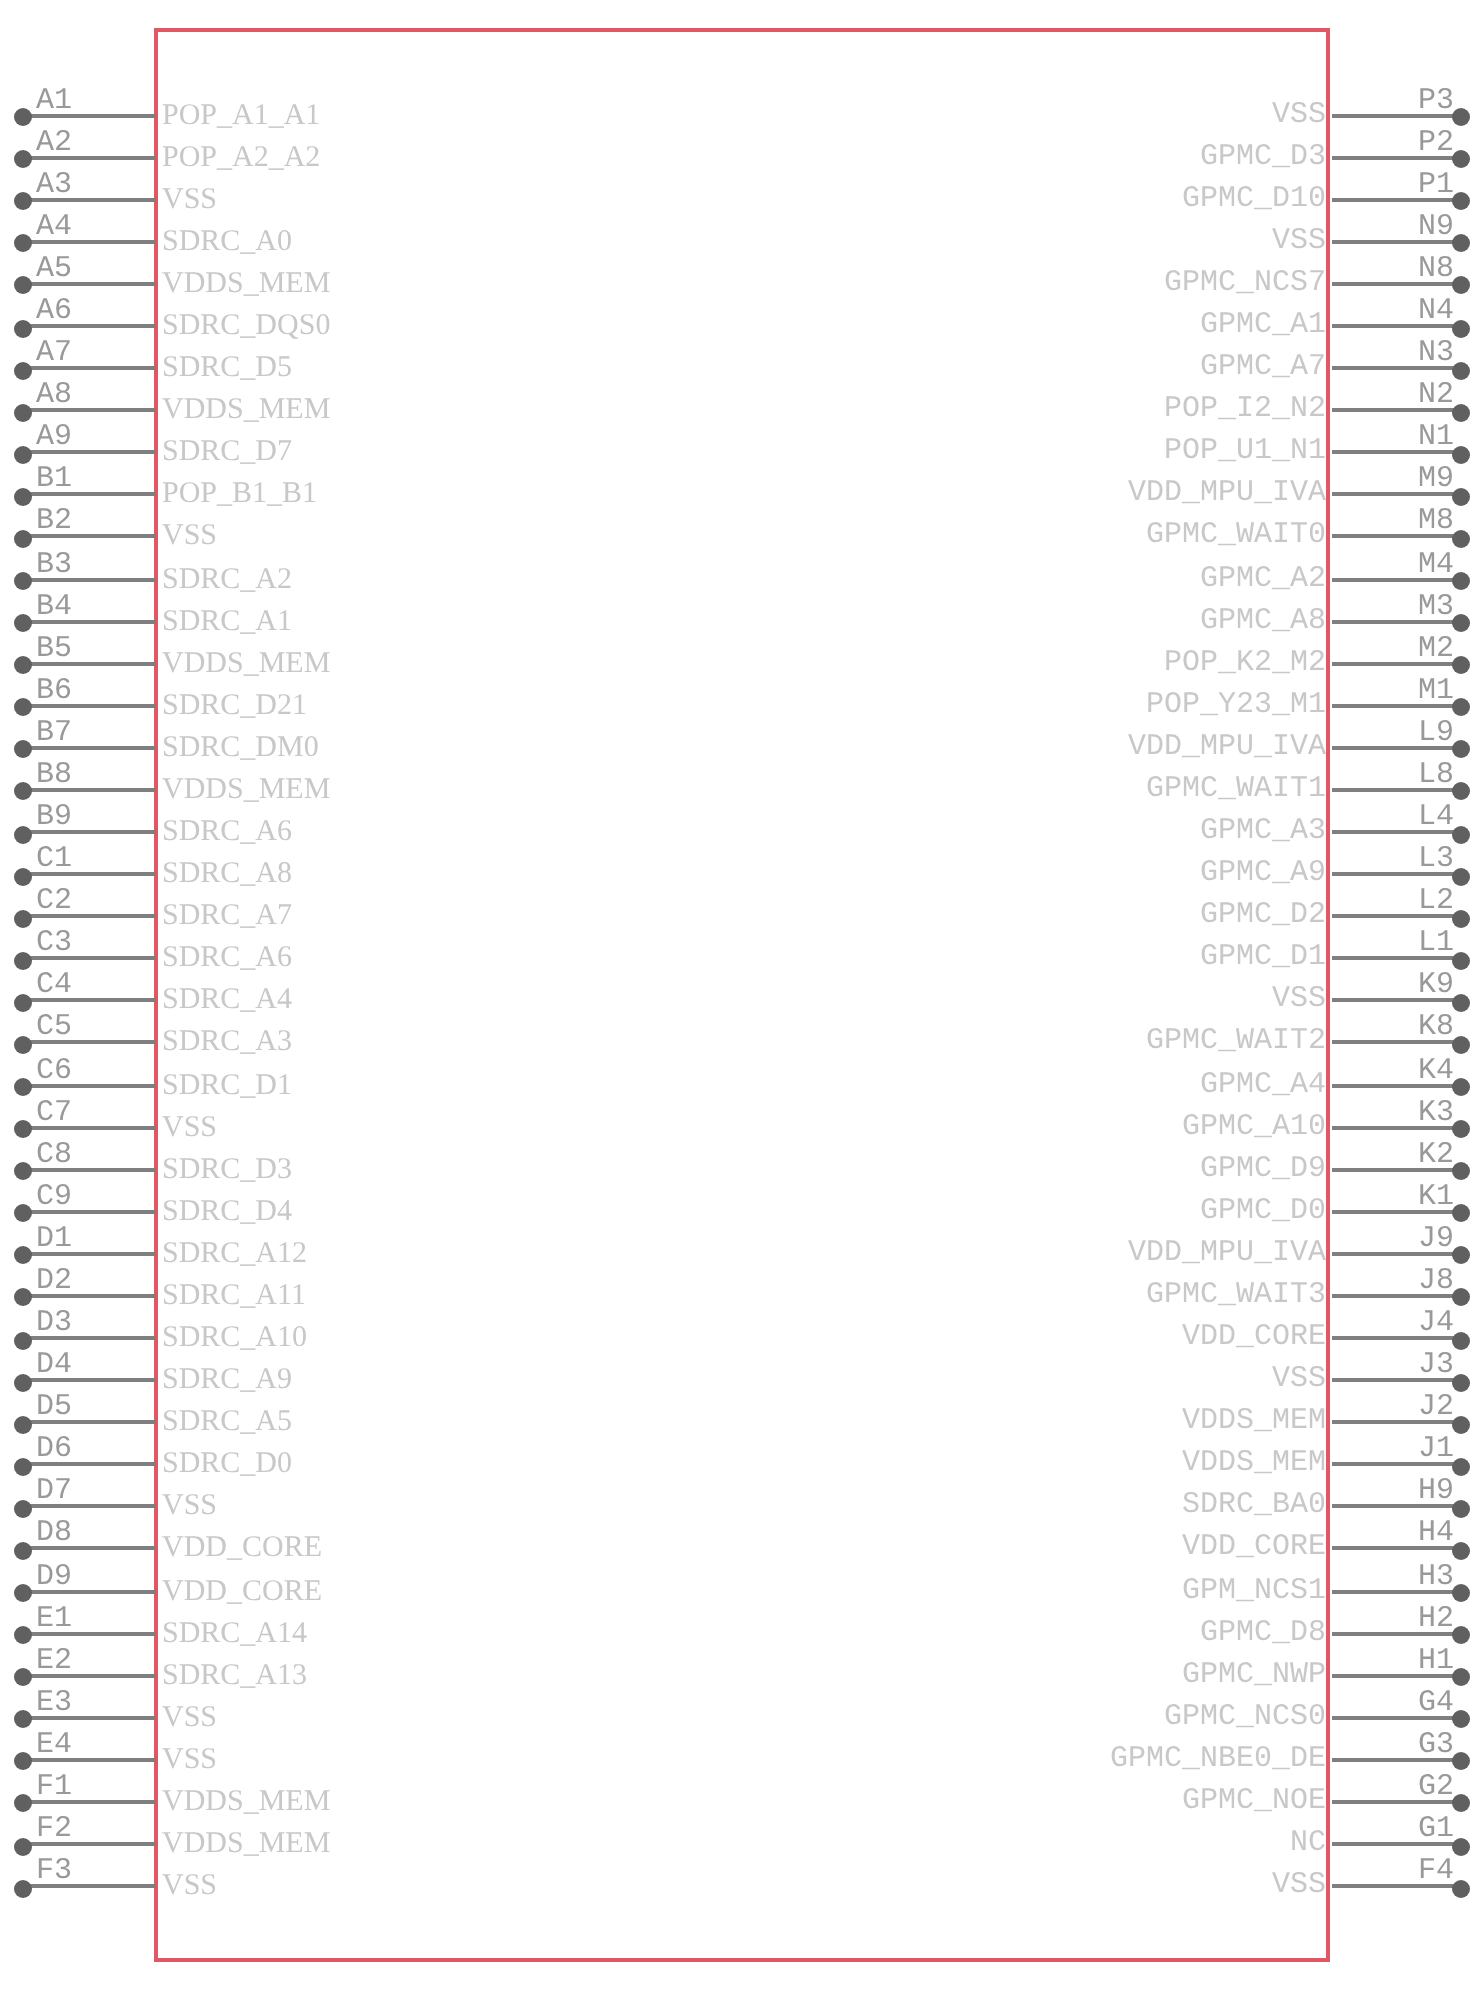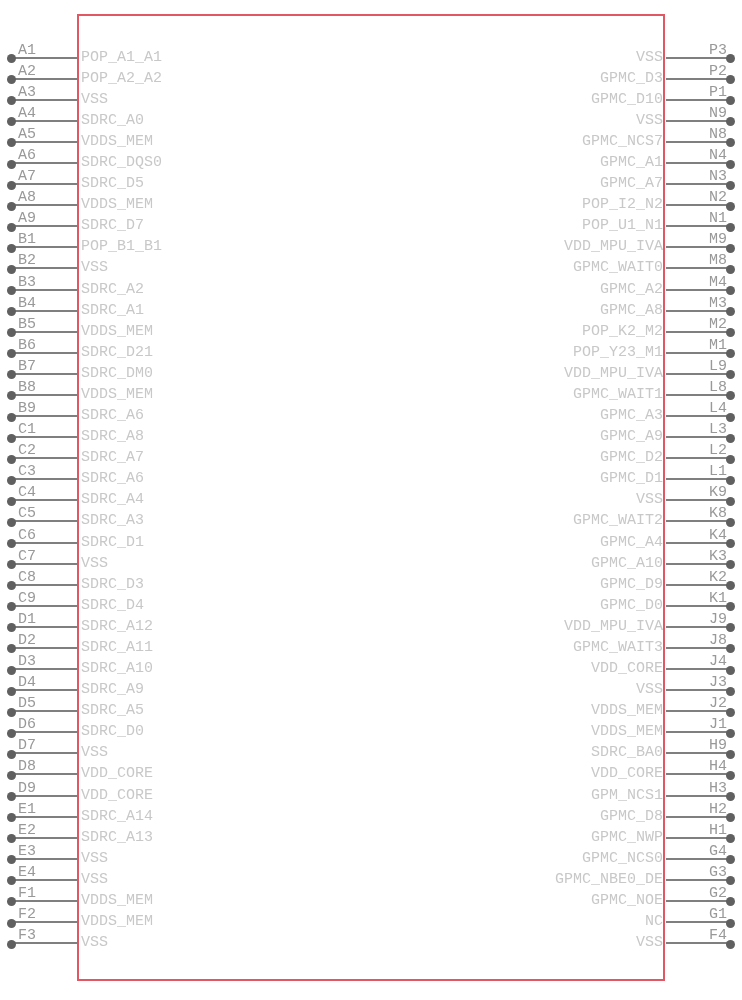--- a/index.html
+++ b/index.html
@@ -59,21 +59,21 @@
     height: 20px;
     line-height: 20px;
     font-size: 15px;
     color: var(--pin-name-color, #c8c8c8);
     white-space: pre;
   }
   
   .pin-row.left .dot        { left: 7px; }
   .pin-row.left .wire       { left: 11px; width: 67px; }
   .pin-row.left .pin-number { left: 18px; }
-  .pin-row.left .pin-name   { left: 81px; }
+  .pin-row.left .pin-name   { left: 81px; font-family: Liberation Serif, serif; }
   
   .pin-row.right .dot        { left: 726px; }
   .pin-row.right .wire       { left: 666px; width: 65px; }
   .pin-row.right .pin-number { right: 15px; text-align: right; }
   .pin-row.right .pin-name   { right: 79px; text-align: right; }
 </style>
 </head>
 <body>
 
 <div id="canvas" style="--bg: #ffffff; --border-color: #e25764; --pin-name-color: #c8c8c8; --pin-number-color: #999999; --wire-color: #7f7f7f; --dot-color: #606060;">

